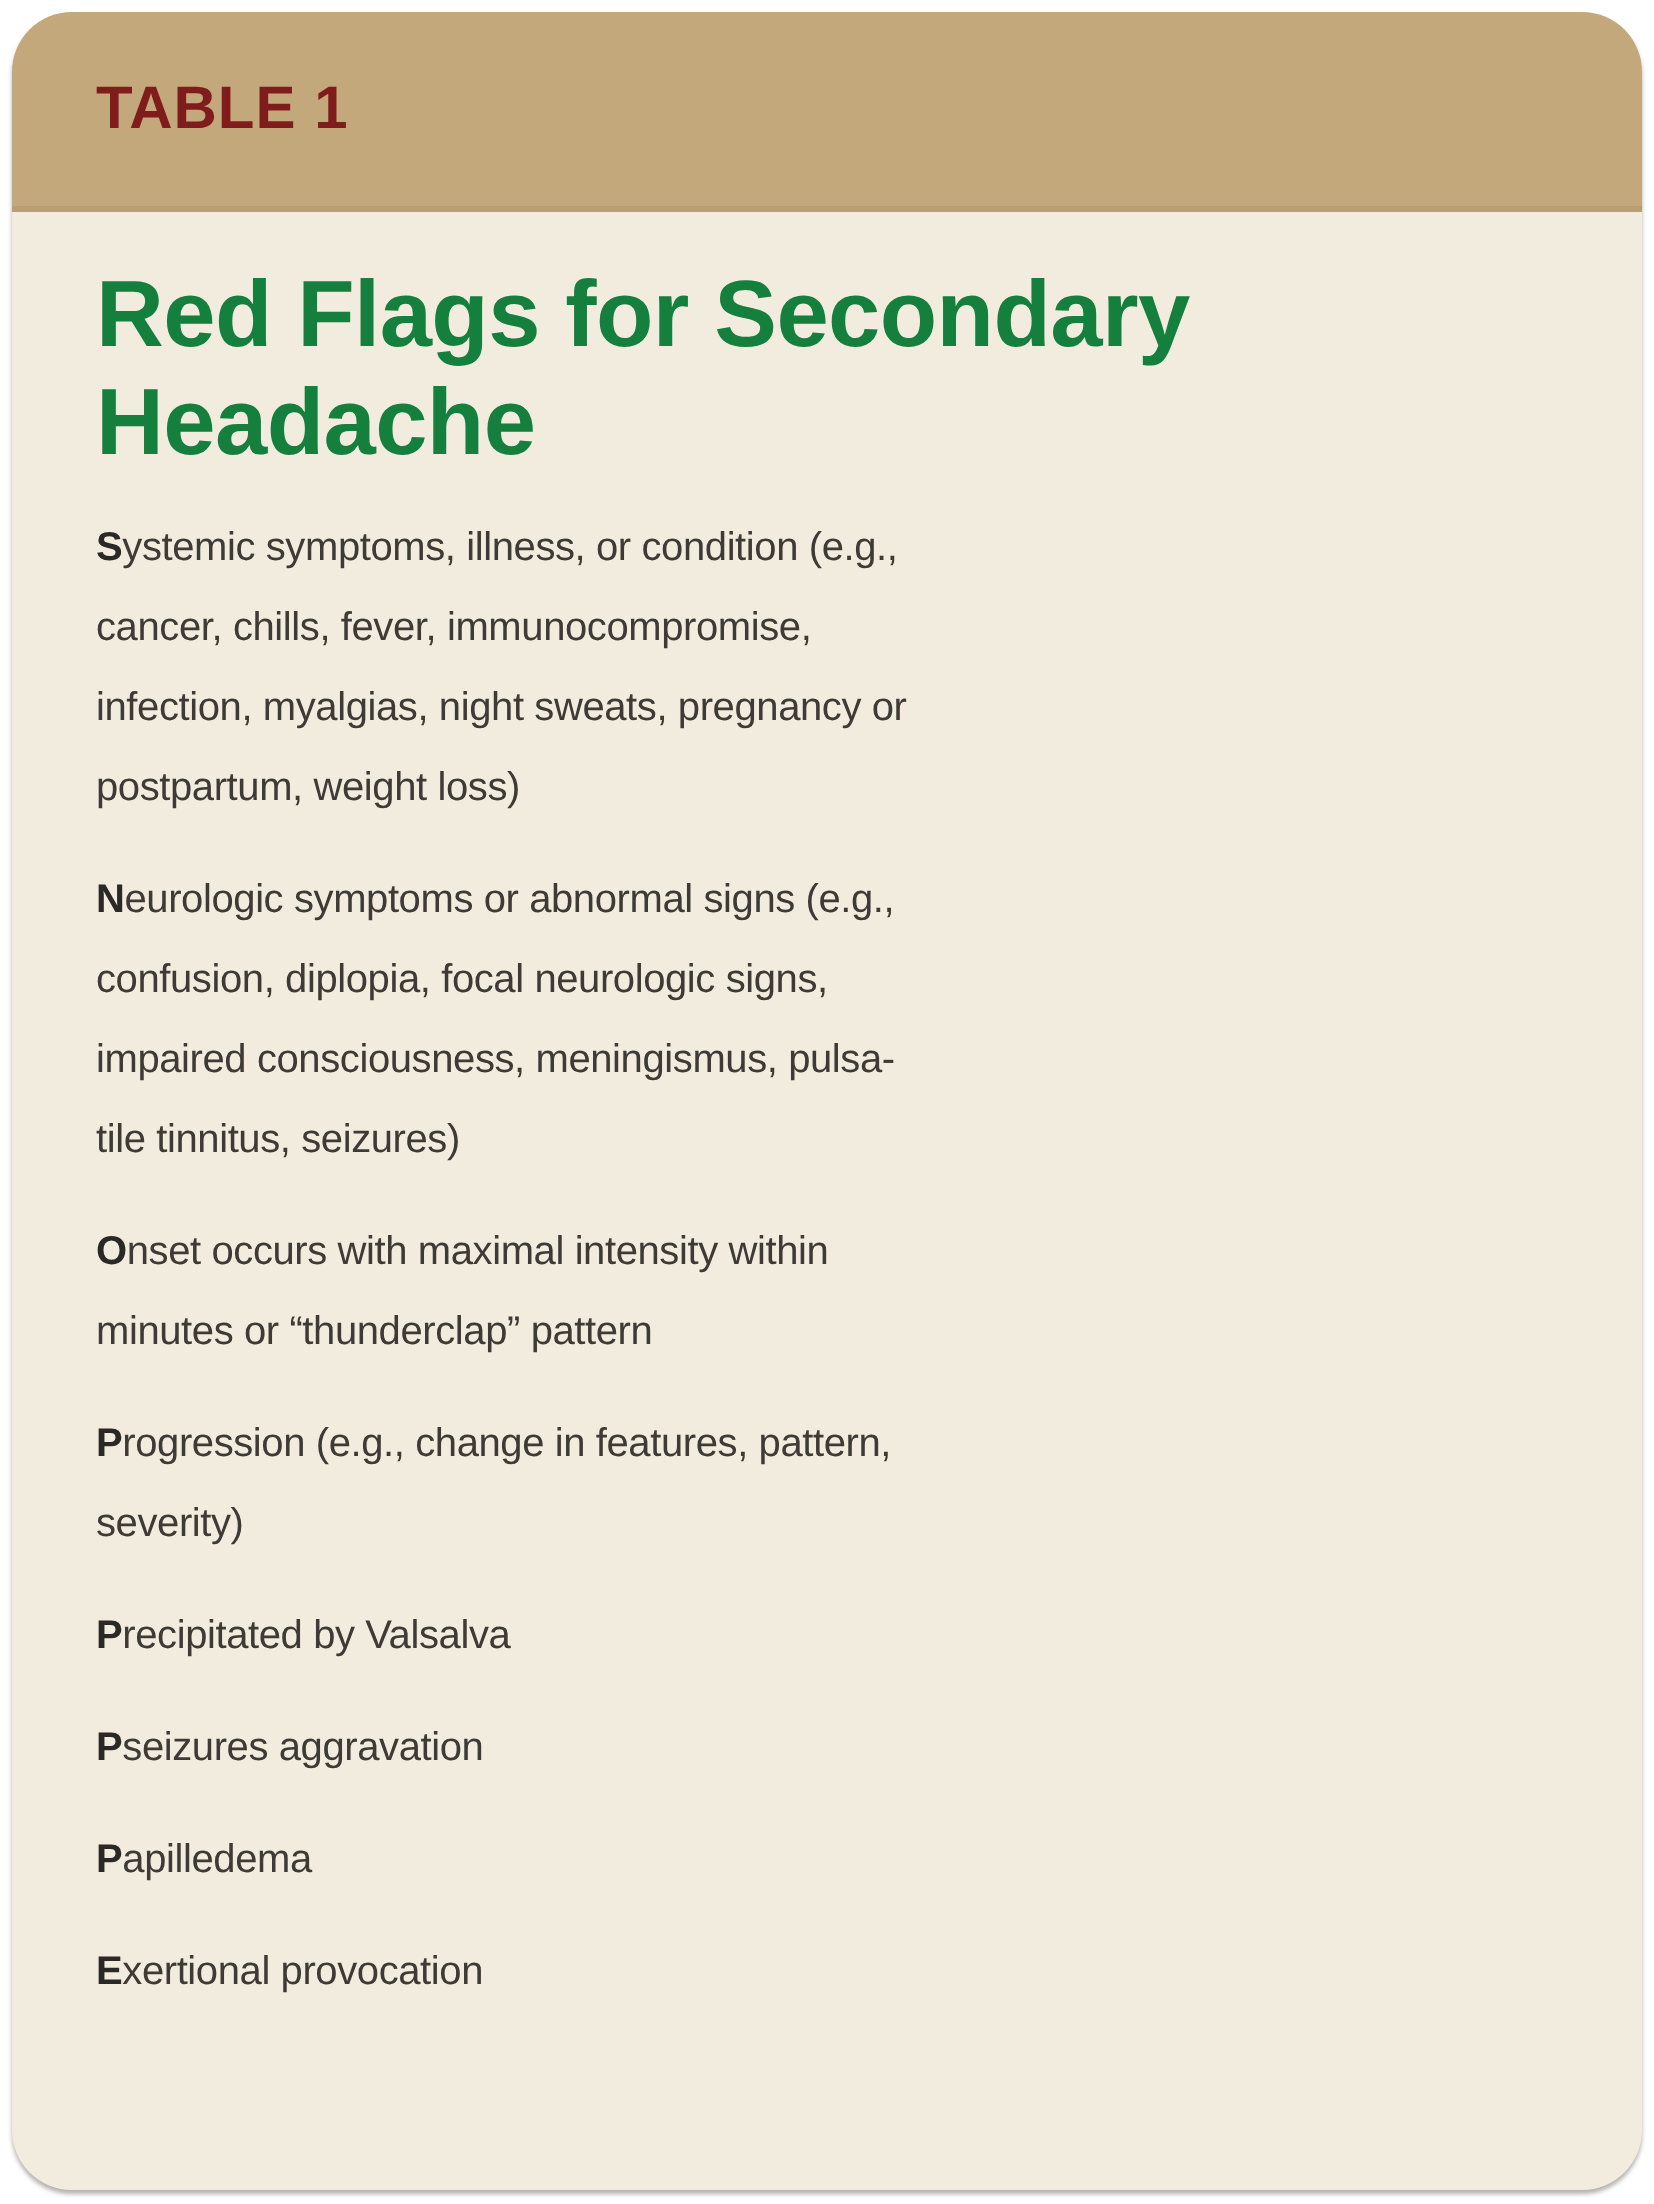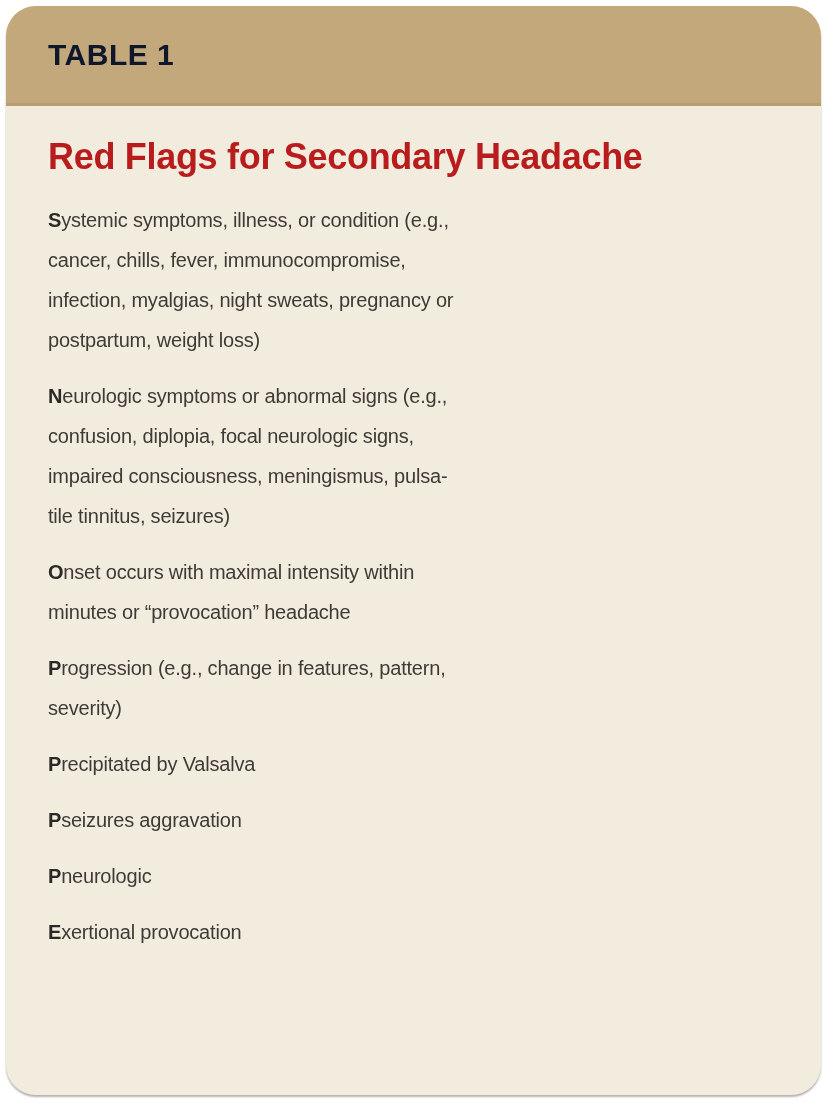--- a/index.html
+++ b/index.html
@@ -27,31 +27,31 @@
     border-bottom: 3px solid rgba(90, 75, 50, 0.10);
     display: flex;
     align-items: center;
     padding-left: 42px;
     box-sizing: border-box;
   }
   .table-label {
     font-size: 30px;
     font-weight: 700;
     letter-spacing: 0.5px;
-    color: #0f172a;
+    color: #7f1d1d;
   }
   .card-body {
     padding: 24px 42px 20px 42px;
   }
   .title {
     margin: 0 0 16px 0;
-    font-size: 36px;
+    font-size: 47px;
     line-height: 54px;
     font-weight: 700;
-    color: #b91c1c;
+    color: #15803d;
     letter-spacing: -0.3px;
   }
   .title sup {
     font-size: 0.58em;
     vertical-align: super;
     line-height: 0;
   }
   .item {
     margin: 0 0 16px 0;
     font-size: 20px;
@@ -77,22 +77,22 @@
     <div id="items">
         <p class="item"><strong>S</strong><span>ystemic symptoms, illness, or condition (e.g.,
 cancer, chills, fever, immunocompromise,
 infection, myalgias, night sweats, pregnancy or
 postpartum, weight loss)</span></p>
         <p class="item"><strong>N</strong><span>eurologic symptoms or abnormal signs (e.g.,
 confusion, diplopia, focal neurologic signs,
 impaired consciousness, meningismus, pulsa-
 tile tinnitus, seizures)</span></p>
         <p class="item"><strong>O</strong><span>nset occurs with maximal intensity within
-minutes or “provocation” headache</span></p>
+minutes or “thunderclap” pattern</span></p>
         <p class="item"><strong>P</strong><span>rogression (e.g., change in features, pattern,
 severity)</span></p>
         <p class="item"><strong>P</strong><span>recipitated by Valsalva</span></p>
         <p class="item"><strong>P</strong><span>seizures aggravation</span></p>
-        <p class="item"><strong>P</strong><span>neurologic</span></p>
+        <p class="item"><strong>P</strong><span>apilledema</span></p>
         <p class="item"><strong>E</strong><span>xertional provocation</span></p>
       </div>
   </div>
 </div>
 
 </body></html>

